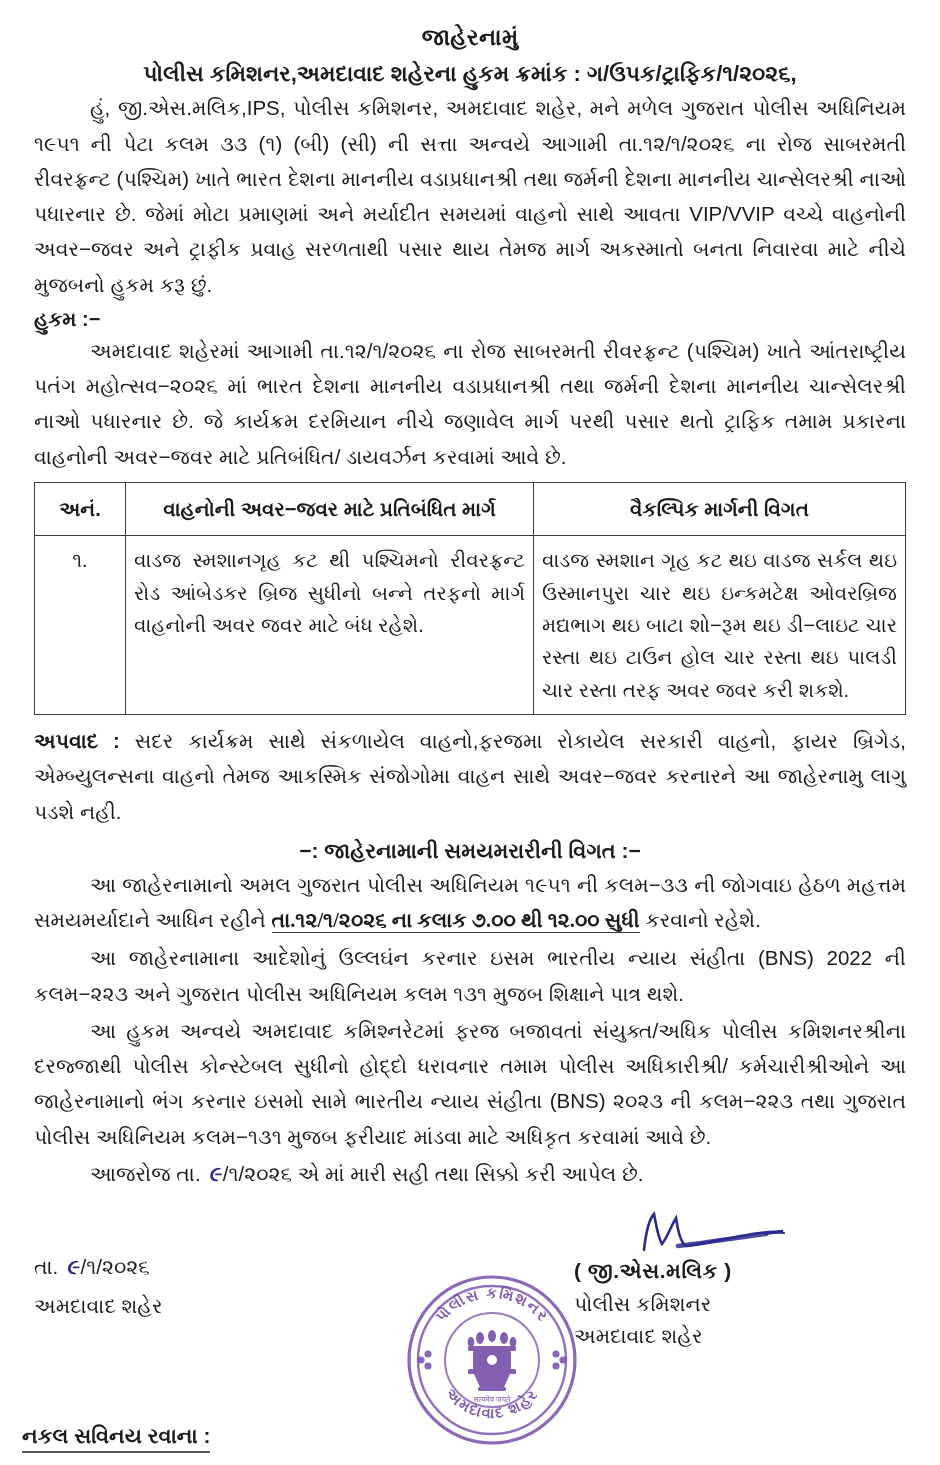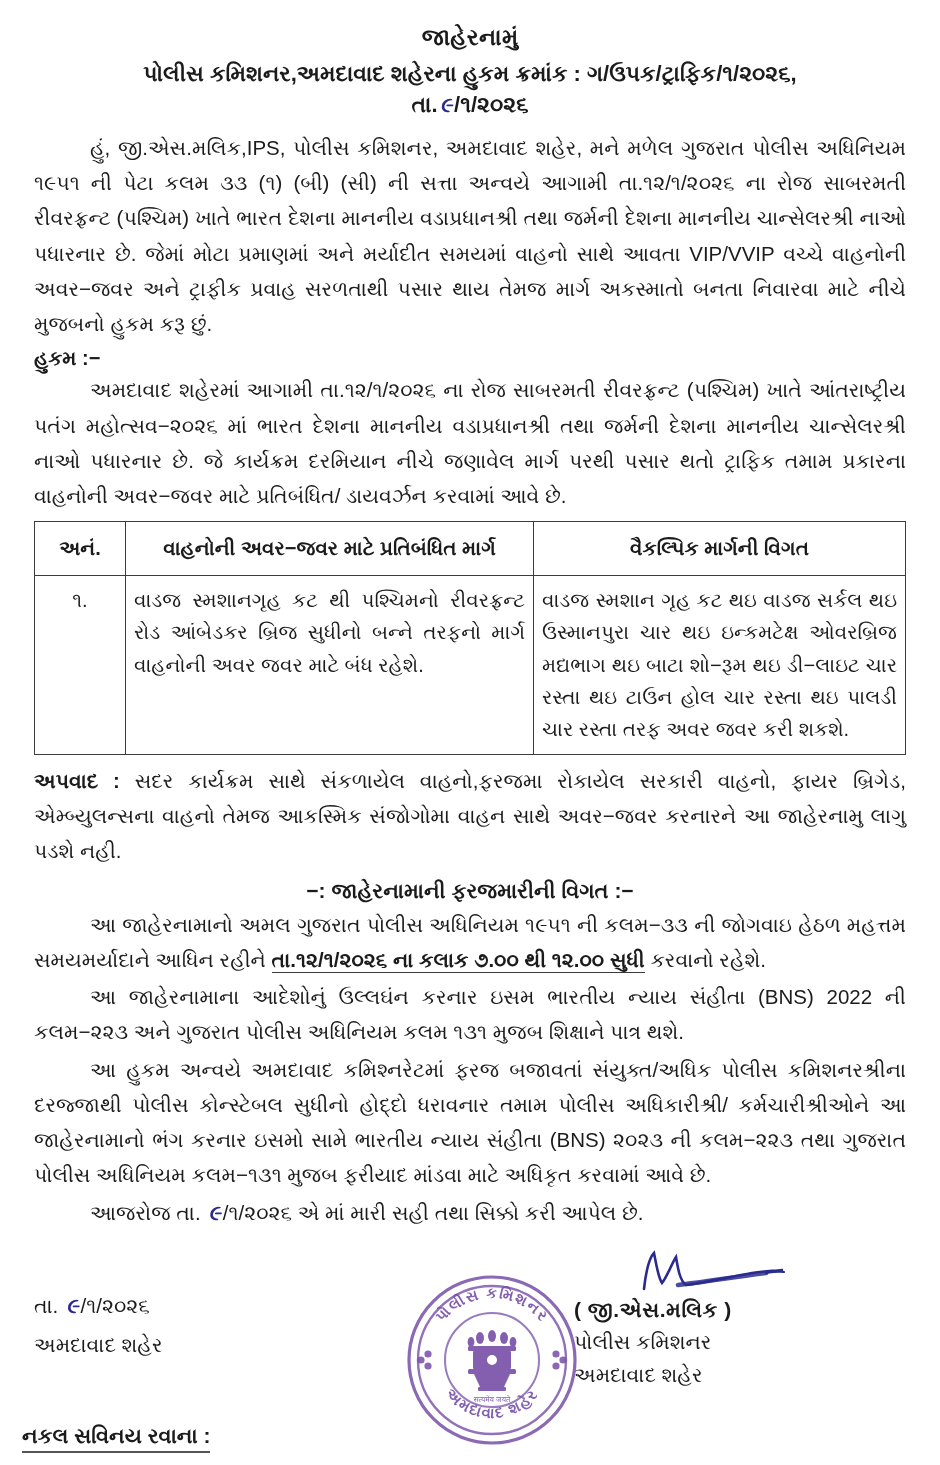--- a/index.html
+++ b/index.html
@@ -77,20 +77,21 @@
   .centered-head {
     text-align: center;
     font-size: 21px;
     font-weight: bold;
     margin: 10px 0 4px 0;
   }
   .bold-underline {
     font-weight: bold;
     border-bottom: 1.5px solid #3a3a3a;
     padding-bottom: 1px;
+    font-family: Liberation Serif, serif;
   }
 
   
   table.route-table {
     width: 100%;
     border-collapse: collapse;
     margin: 8px 0 8px 0;
     table-layout: fixed;
   }
   table.route-table td, table.route-table th {
@@ -183,23 +184,20 @@
 
 <div class="page">
   <div class="inner">
 
     <div class="doc-title">જાહેરનામું</div>
 
     <div class="order-line">
       <span>પોલીસ કમિશનર,અમદાવાદ શહેરના હુકમ ક્રમાંક : ગ/ઉપક/ટ્રાફિક/૧/૨૦૨૬,</span>
     </div>
 
-    <div class="date-line">
-      <span>તા.</span><span class="handwritten">૯</span><span>/૧/૨૦૨૬</span>
-    </div>
 
     <p class="para indent">હું, જી.એસ.મલિક,IPS, પોલીસ કમિશનર, અમદાવાદ શહેર, મને મળેલ ગુજરાત પોલીસ અધિનિયમ ૧૯૫૧ ની પેટા કલમ ૩૩ (૧) (બી) (સી) ની સત્તા અન્વયે આગામી તા.૧૨/૧/૨૦૨૬ ના રોજ સાબરમતી રીવરફ્રન્ટ (પશ્ચિમ) ખાતે ભારત દેશના માનનીય વડાપ્રધાનશ્રી તથા જર્મની દેશના માનનીય ચાન્સેલરશ્રી નાઓ પધારનાર છે. જેમાં મોટા પ્રમાણમાં અને મર્યાદીત સમયમાં વાહનો સાથે આવતા VIP/VVIP વચ્ચે વાહનોની અવર−જવર અને ટ્રાફીક પ્રવાહ સરળતાથી પસાર થાય તેમજ માર્ગ અકસ્માતો બનતા નિવારવા માટે નીચે મુજબનો હુકમ કરૂ છું.</p>
 
     <div class="section-label">હુકમ :−</div>
 
     <p class="para indent">અમદાવાદ શહેરમાં આગામી તા.૧૨/૧/૨૦૨૬ ના રોજ સાબરમતી રીવરફ્રન્ટ (પશ્ચિમ) ખાતે આંતરાષ્ટ્રીય પતંગ મહોત્સવ−૨૦૨૬ માં ભારત દેશના માનનીય વડાપ્રધાનશ્રી તથા જર્મની દેશના માનનીય ચાન્સેલરશ્રી નાઓ પધારનાર છે. જે કાર્યક્રમ દરમિયાન નીચે જણાવેલ માર્ગ પરથી પસાર થતો ટ્રાફિક તમામ પ્રકારના વાહનોની અવર−જવર માટે પ્રતિબંધિત/ ડાયવર્ઝન કરવામાં આવે છે.</p>
 
     <table class="route-table">
       <thead>
         <tr>
@@ -212,21 +210,21 @@
         <tr>
           <td class="sr-cell">૧.</td>
           <td class="body-cell">વાડજ સ્મશાનગૃહ કટ થી પશ્ચિમનો રીવરફ્રન્ટ રોડ આંબેડકર બ્રિજ સુધીનો બન્ને તરફનો માર્ગ વાહનોની અવર જવર માટે બંધ રહેશે.</td>
           <td class="body-cell">વાડજ સ્મશાન ગૃહ કટ થઇ વાડજ સર્કલ થઇ ઉસ્માનપુરા ચાર થઇ ઇન્કમટેક્ષ ઓવરબ્રિજ મદ્યભાગ થઇ બાટા શો−રૂમ થઇ ડી−લાઇટ ચાર રસ્તા થઇ ટાઉન હોલ ચાર રસ્તા થઇ પાલડી ચાર રસ્તા તરફ અવર જવર કરી શકશે.</td>
         </tr>
       </tbody>
     </table>
 
     <p class="para"><span style="font-weight:bold">અપવાદ :</span><span> સદર કાર્યક્રમ સાથે સંકળાયેલ વાહનો,ફરજમા રોકાયેલ સરકારી વાહનો, ફાયર બ્રિગેડ, એમ્બ્યુલન્સના વાહનો તેમજ આકસ્મિક સંજોગોમા વાહન સાથે અવર−જવર કરનારને આ જાહેરનામુ લાગુ પડશે નહી.</span></p>
 
-    <div class="centered-head">−: જાહેરનામાની ફરજમારીની વિગત :−</div>
+    <div class="centered-head">−: જાહેરનામાની સમયમરારીની વિગત :−</div>
 
     <p class="para indent"><span>આ જાહેરનામાનો અમલ ગુજરાત પોલીસ અધિનિયમ ૧૯૫૧ ની કલમ−૩૩ ની જોગવાઇ હેઠળ મહત્તમ સમયમર્યાદાને આધિન રહીને </span><span class="bold-underline">તા.૧૨/૧/૨૦૨૬ ના કલાક ૭.૦૦ થી ૧૨.૦૦ સુધી</span><span> કરવાનો રહેશે.</span></p>
 
     <p class="para indent">આ જાહેરનામાના આદેશોનું ઉલ્લઘંન કરનાર ઇસમ ભારતીય ન્યાય સંહીતા (BNS) 2022 ની કલમ−૨૨૩ અને ગુજરાત પોલીસ અધિનિયમ કલમ ૧૩૧ મુજબ શિક્ષાને પાત્ર થશે.</p>
 
     <p class="para indent">આ હુકમ અન્વયે અમદાવાદ કમિશ્નરેટમાં ફરજ બજાવતાં સંયુક્ત/અધિક પોલીસ કમિશનરશ્રીના દરજ્જાથી પોલીસ કોન્સ્ટેબલ સુધીનો હોદ્દો ધરાવનાર તમામ પોલીસ અધિકારીશ્રી/ કર્મચારીશ્રીઓને આ જાહેરનામાનો ભંગ કરનાર ઇસમો સામે ભારતીય ન્યાય સંહીતા (BNS) ૨૦૨૩ ની કલમ−૨૨૩ તથા ગુજરાત પોલીસ અધિનિયમ કલમ−૧૩૧ મુજબ ફરીયાદ માંડવા માટે અધિકૃત કરવામાં આવે છે.</p>
 
     <p class="para indent"><span>આજરોજ તા. </span><span class="handwritten">૯</span><span>/૧/૨૦૨૬ એ માં મારી સહી તથા સિક્કો કરી આપેલ છે.</span></p>
 
     <div class="sign-area">

